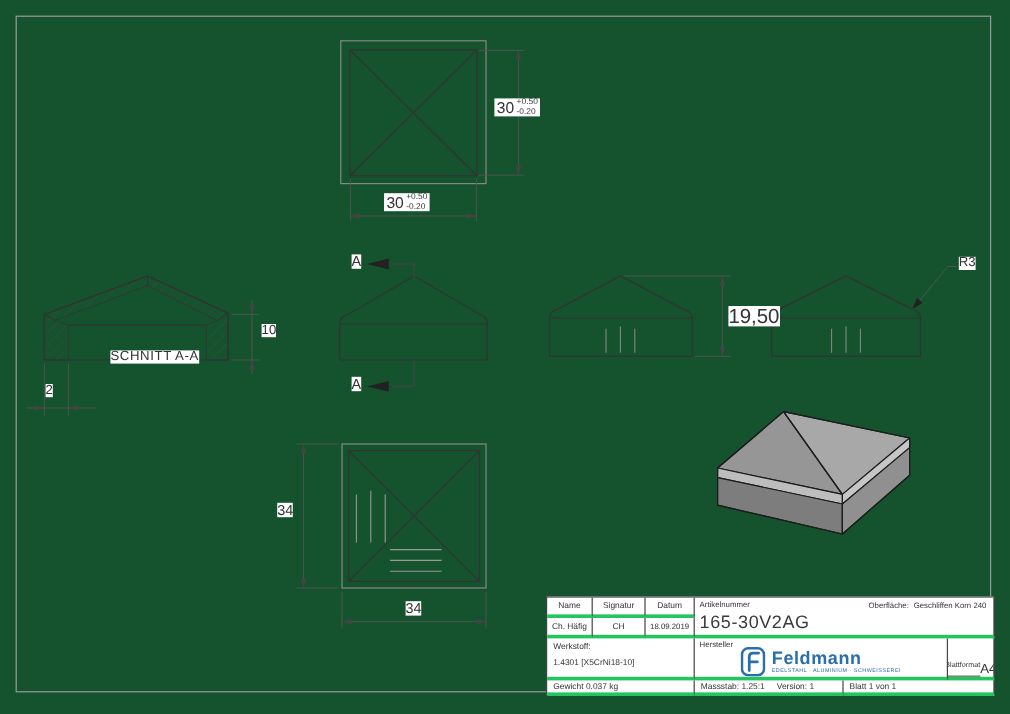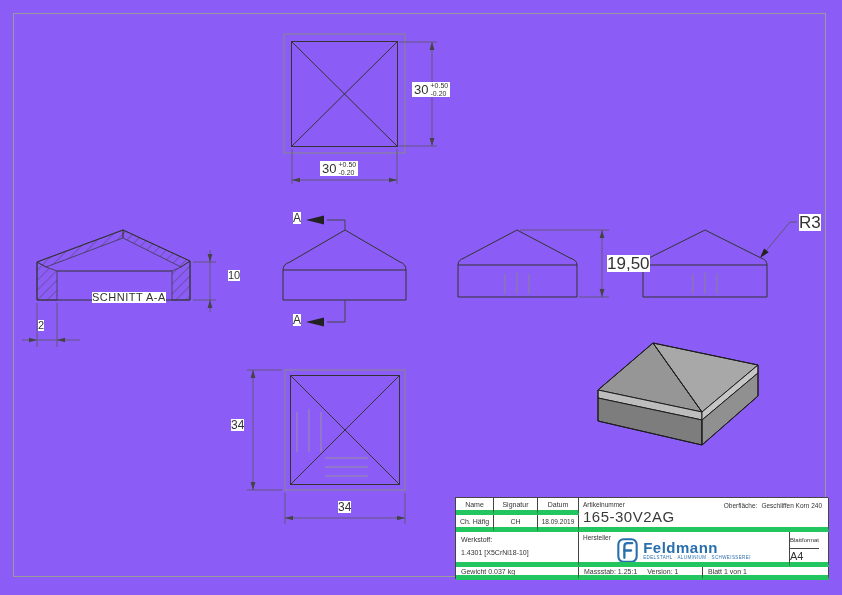--- a/index.html
+++ b/index.html
@@ -1,41 +1,41 @@
 <!DOCTYPE html>
 <html><head>
 <meta charset="utf-8">
 <style>
   html,body{margin:0;padding:0;background:#e8e8e8;}
-  .page{position:relative;width:842px;height:595px;background:#8b5cf6;
+  .page{position:relative;width:842px;height:595px;background:#14532d;
         font-family:"Liberation Sans",sans-serif;overflow:hidden;}
   .frame{position:absolute;left:13px;top:13px;width:813px;height:564px;
          border:1px solid #9a9a9a;box-sizing:border-box;}
   svg.linework{position:absolute;left:0;top:0;}
   
   .dim{position:absolute;color:#333;display:flex;align-items:center;gap:2px;
        background:#fff;padding:0 2px;line-height:1;}
   .dim .main{font-size:13px;}
   .tolstack{display:flex;flex-direction:column;font-size:7px;line-height:7.5px;}
   .lbl{position:absolute;color:#333;background:#fff;line-height:1;}
   
   .tb{position:absolute;left:455px;top:497px;width:373px;height:82px;
       display:grid;grid-template-columns:38px 44px 41px 124px 87px 39px;
       grid-template-rows:17px 17px 35px 13px;
       border-left:1px solid #444;border-top:1px solid #444;box-sizing:border-box;
       color:#333;background:#fff;}
-  .tb-cell{border-right:1px solid #444;border-bottom:5px solid #22c55e;
+  .tb-cell{border-right:1px solid #444;border-bottom:3px solid #22c55e;
            font-size:7px;display:flex;align-items:center;justify-content:center;
            overflow:hidden;position:relative;box-sizing:border-box;}
   .tb-cell.left{justify-content:flex-start;padding-left:5px;}
   .tb-art{grid-column:4/7;grid-row:1/3;}
   .tb-werk{grid-column:1/4;grid-row:3;flex-direction:column;align-items:flex-start;
            justify-content:flex-start;padding:4px 0 0 5px;gap:6px;}
   .tb-herst{grid-column:4/6;grid-row:3;}
-  .tb-format{grid-column:6;grid-row:3;flex-direction:column;padding:0;align-items:flex-start;}
+  .tb-format{grid-column:6;grid-row:3;flex-direction:row;padding:0;align-items:flex-end;}
   .tb-gew{grid-column:1/4;grid-row:4;}
   .tb-mass{grid-column:4/5;grid-row:4;gap:10px;}
   .tb-blatt{grid-column:5/7;grid-row:4;}
   .art-label{position:absolute;left:4px;top:3px;font-size:6.5px;}
   .art-value{position:absolute;left:4px;bottom:2px;font-size:15px;letter-spacing:.5px;color:#3a3a3a;}
   .art-surface{position:absolute;right:6px;top:4px;font-size:6.5px;display:flex;gap:4px;}
   .herst-label{position:absolute;left:4px;top:2px;font-size:6.5px;}
   .logo{display:flex;align-items:center;gap:5px;margin-top:6px;}
   .logo-textcol{display:flex;flex-direction:column;align-items:flex-start;}
   .logo-name{font-size:15px;font-weight:700;color:#2a6fad;letter-spacing:.5px;line-height:14px;}
@@ -203,28 +203,28 @@
   </div>
   <div class="dim" style="left:320px;top:161px;">
     <span class="main">30</span>
     <span class="tolstack">
       <span>+0.50</span>
       <span>-0.20</span>
     </span>
   </div>
 
   <div class="lbl" style="left:92px;top:292px;font-size:11px;letter-spacing:.5px;">SCHNITT A-A</div>
-  <div class="lbl" style="left:218px;top:270px;font-size:11px;margin-left:10px;">10</div>
+  <div class="lbl" style="left:218px;top:270px;font-size:11px;">10</div>
   <div class="lbl" style="left:38px;top:320px;font-size:11px;">2</div>
 
   <div class="lbl" style="left:293px;top:212px;font-size:12px;">A</div>
   <div class="lbl" style="left:293px;top:314px;font-size:12px;">A</div>
 
   <div class="lbl" style="left:607px;top:255px;font-size:17px;">19,50</div>
-  <div class="lbl" style="left:799px;top:214px;font-size:17px;">R3</div>
+  <div class="lbl" style="left:799px;top:214px;font-size:11px;">R3</div>
 
   <div class="lbl" style="left:231px;top:419px;font-size:12px;">34</div>
   <div class="lbl" style="left:338px;top:501px;font-size:12px;">34</div>
 
   <div class="tb">
     <div class="tb-cell">Name</div>
     <div class="tb-cell">Signatur</div>
     <div class="tb-cell">Datum</div>
 
     <div class="tb-cell tb-art">

